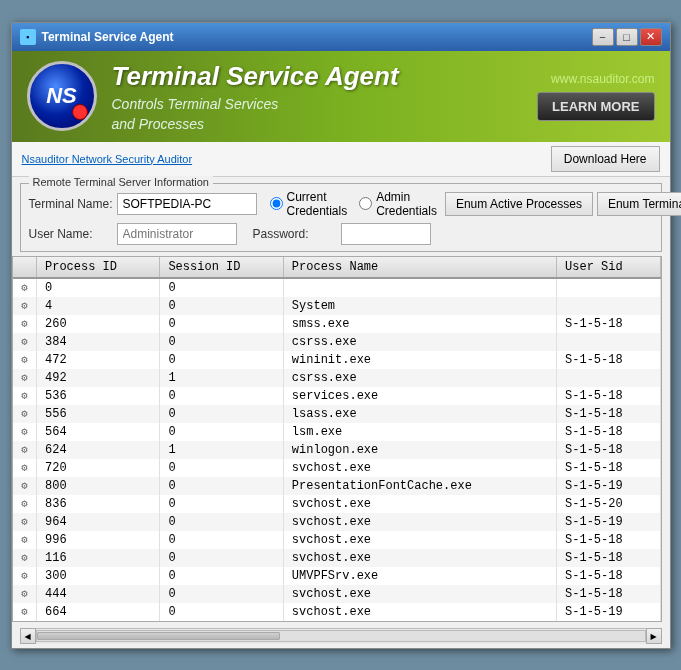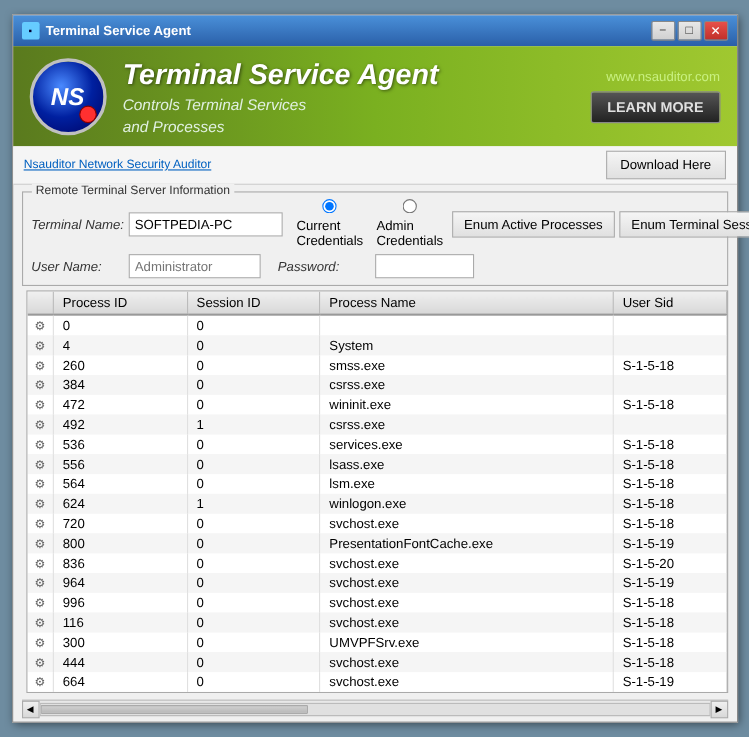--- a/index.html
+++ b/index.html
@@ -195,65 +195,64 @@
       margin-bottom: 5px;
     }
     .server-info-row:last-child {
       margin-bottom: 0;
     }
     .field-label {
       font-size: 12px;
       color: #333;
       white-space: nowrap;
       min-width: 80px;
-      font-style: italic;
     }
     .text-input {
       border: 1px solid #aaa;
       background: white;
       padding: 2px 5px;
       font-size: 12px;
       height: 22px;
     }
     .radio-group {
       display: flex;
       align-items: center;
       gap: 12px;
       margin-left: 5px;
     }
     .radio-label {
       display: flex;
       align-items: center;
       gap: 4px;
       font-size: 12px;
       cursor: pointer;
-      flex-direction: column;
     }
     .buttons-col {
       margin-left: auto;
       display: flex;
       flex-direction: row;
       gap: 4px;
     }
     .action-btn {
       background: linear-gradient(to bottom, #f5f5f5, #e0e0e0);
       border: 1px solid #aaa;
       padding: 4px 10px;
       cursor: pointer;
       font-size: 12px;
       white-space: nowrap;
     }
 
     .table-container {
-      margin: 0 8px 6px 12px;
+      margin: 0 8px 6px 0;
       border: 1px solid #aaa;
       overflow: hidden;
       flex: 1;
       display: flex;
       flex-direction: column;
+      font-family: Liberation Mono, monospace;
     }
     .table-scroll {
       overflow-y: auto;
       overflow-x: auto;
       flex: 1;
     }
     table {
       width: 100%;
       border-collapse: collapse;
       font-size: 12px;

